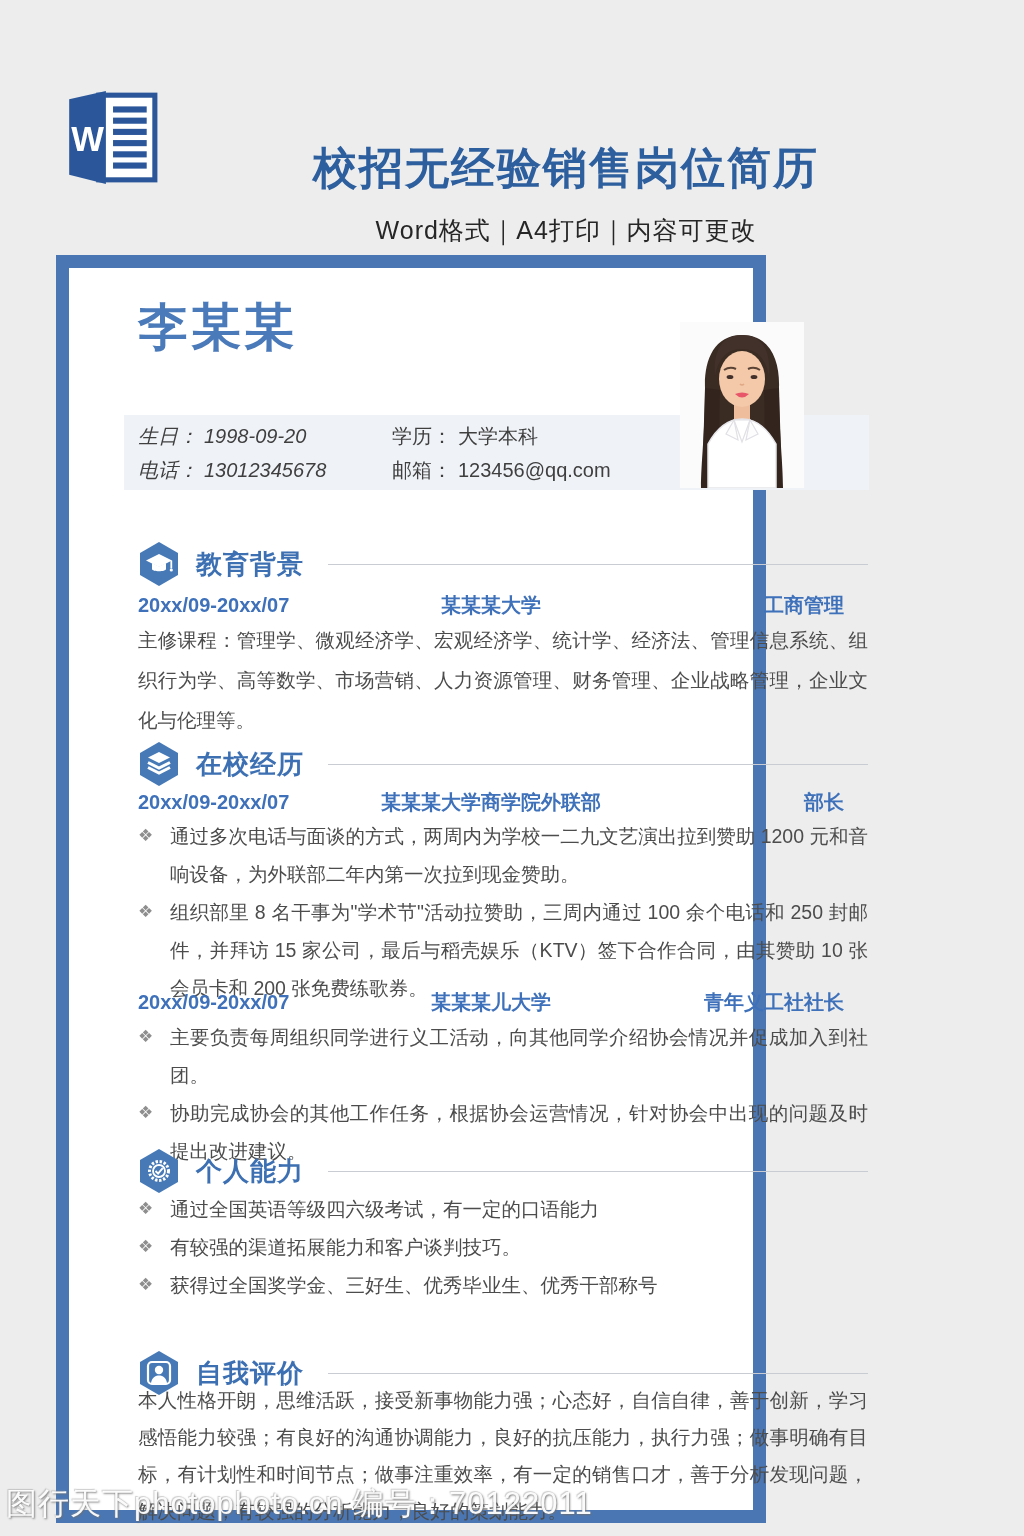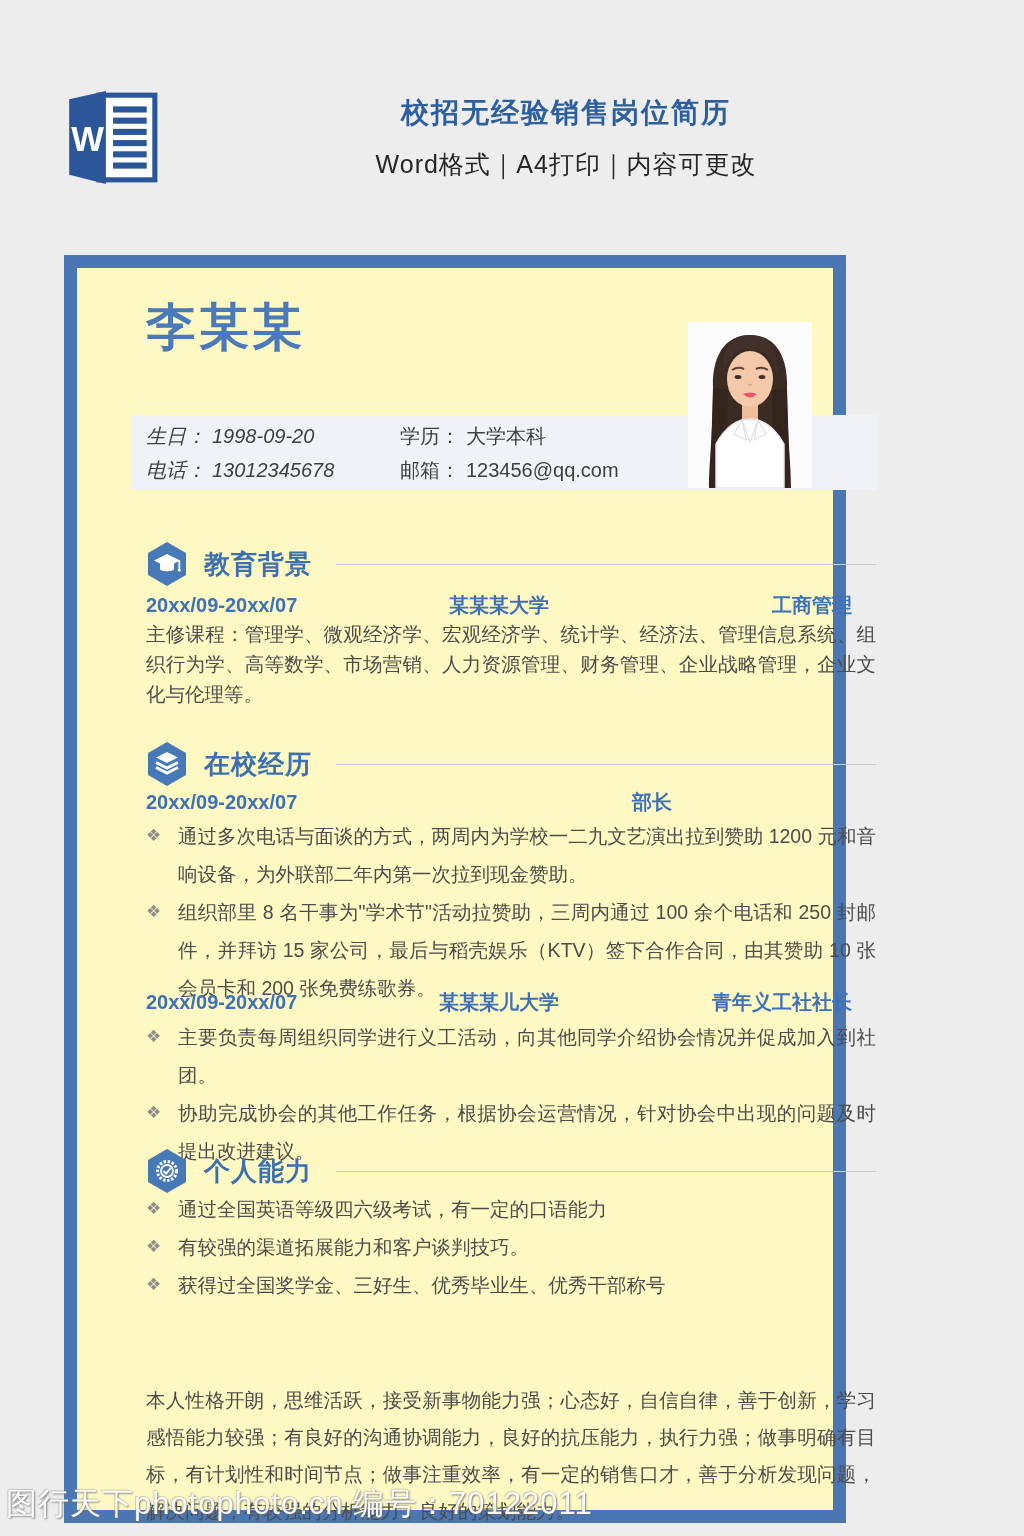--- a/index.html
+++ b/index.html
@@ -9,30 +9,30 @@
     background:#ededed;
     font-family:"Liberation Sans","DejaVu Sans",sans-serif;
     overflow:hidden;
   }
 
   
   .top-header { position:absolute; left:0; top:0; width:1024px; height:230px; }
   .word-icon { position:absolute; left:60px; top:86px; width:102px; height:102px; }
   .header-text { position:absolute; left:120px; top:94px; width:892px; text-align:center; }
   .header-title {
-    font-size:28px; font-weight:bold; color:#2d5f9e; letter-spacing:2px;
+    font-size:44px; font-weight:bold; color:#2d5f9e; letter-spacing:2px;margin-top:45px;
   }
   .header-subtitle {
     margin-top:16px; font-size:25px; color:#262626; letter-spacing:1px;
   }
 
   
   .card {
-    position:absolute; left:64px; top:255px; width:782px; height:1268px;
-    background:#fef9c3; border:13px solid #4a77b4;
+    position:absolute; left:56px; top:255px; width:710px; height:1268px;
+    background:#ffffff; border:13px solid #4a77b4;
   }
   .card-inner { position:relative; width:872px; height:1242px; }
 
   .name {
     position:absolute; left:69px; top:26px;
     font-size:50px; font-weight:bold; color:#4a7ab9; letter-spacing:3px;
   }
   .intention {
     position:absolute; left:69px; top:106px;
     font-size:25px; font-weight:bold; color:#3a6db8;
@@ -73,21 +73,21 @@
   }
   .e-date { text-align:left; white-space:nowrap; }
   .e-org  { text-align:center; white-space:nowrap; }
   .e-role { text-align:right; white-space:nowrap; }
 
   
   .course-text, .para-text {
     position:absolute; left:69px; width:730px;
     font-size:19.5px; color:#4c4c4c; text-align:justify;
   }
-  .course-text { line-height:30px;font-family:Liberation Serif, serif; }
+  .course-text { line-height:40px; }
   .para-text { line-height:37px; }
 
   .bullets { position:absolute; left:69px; width:730px; }
   .bullet { display:flex; font-size:19.5px; color:#4c4c4c; line-height:38px; }
   .bullet .marker { flex:none; width:32px; color:#8e8e8e; font-size:17px; }
   .bullet .b-text { flex:1; text-align:justify; }
 
   
   .watermark {
     position:absolute; left:6px; top:1483px; z-index:5;
@@ -189,20 +189,21 @@
         <polygon points="21,11 32,16.5 21,22 10,16.5" fill="#ffffff"></polygon>
         <polyline points="10,21.5 21,27 32,21.5" stroke="#ffffff" stroke-width="3" fill="none"></polyline>
         <polyline points="10,26.5 21,32 32,26.5" stroke="#ffffff" stroke-width="3" fill="none"></polyline>
       </svg>
       <span class="sec-title">在校经历</span>
       <span class="sec-line"></span>
     </div>
 
     <div class="entry-row" style="top:521px">
       <span class="e-date">20xx/09-20xx/07</span>
+      <span class="e-org">某某某大学商学院外联部</span>
       <span class="e-role">部长</span>
     </div>
 
     <div class="bullets" style="top:549px">
       <div class="bullet">
         <span class="marker">❖</span>
         <span class="b-text">通过多次电话与面谈的方式，两周内为学校一二九文艺演出拉到赞助 1200 元和音响设备，为外联部二年内第一次拉到现金赞助。</span>
       </div>
       <div class="bullet">
         <span class="marker">❖</span>
@@ -246,19 +247,29 @@
       <div class="bullet">
         <span class="marker">❖</span>
         <span class="b-text">有较强的渠道拓展能力和客户谈判技巧。</span>
       </div>
       <div class="bullet">
         <span class="marker">❖</span>
         <span class="b-text">获得过全国奖学金、三好生、优秀毕业生、优秀干部称号</span>
       </div>
     </div>
 
+    <div class="sec-header" style="top:1074px">
+      <svg class="sec-icon" viewBox="0 0 42 46" aria-hidden="true">
+        <polygon points="21,1 40,12 40,34 21,45 2,34 2,12" fill="#4679b6"></polygon>
+        <rect x="10" y="12" width="22" height="22" rx="4" fill="none" stroke="#ffffff" stroke-width="2.2"></rect>
+        <circle cx="21" cy="20" r="4.2" fill="#ffffff"></circle>
+        <path d="M13 33 C14 27 18 25.5 21 25.5 C24 25.5 28 27 29 33 Z" fill="#ffffff"></path>
+      </svg>
+      <span class="sec-title">自我评价</span>
+      <span class="sec-line"></span>
+    </div>
 
     <div class="para-text" style="top:1114px">本人性格开朗，思维活跃，接受新事物能力强；心态好，自信自律，善于创新，学习感悟能力较强；有良好的沟通协调能力，良好的抗压能力，执行力强；做事明确有目标，有计划性和时间节点；做事注重效率，有一定的销售口才，善于分析发现问题，解决问题，有较强的分析能力，良好的策划能力。</div>
 
   </div>
 </div>
 
 <div class="watermark">图行天下photophoto.cn 编号：70122011</div>
 
 </body></html>

